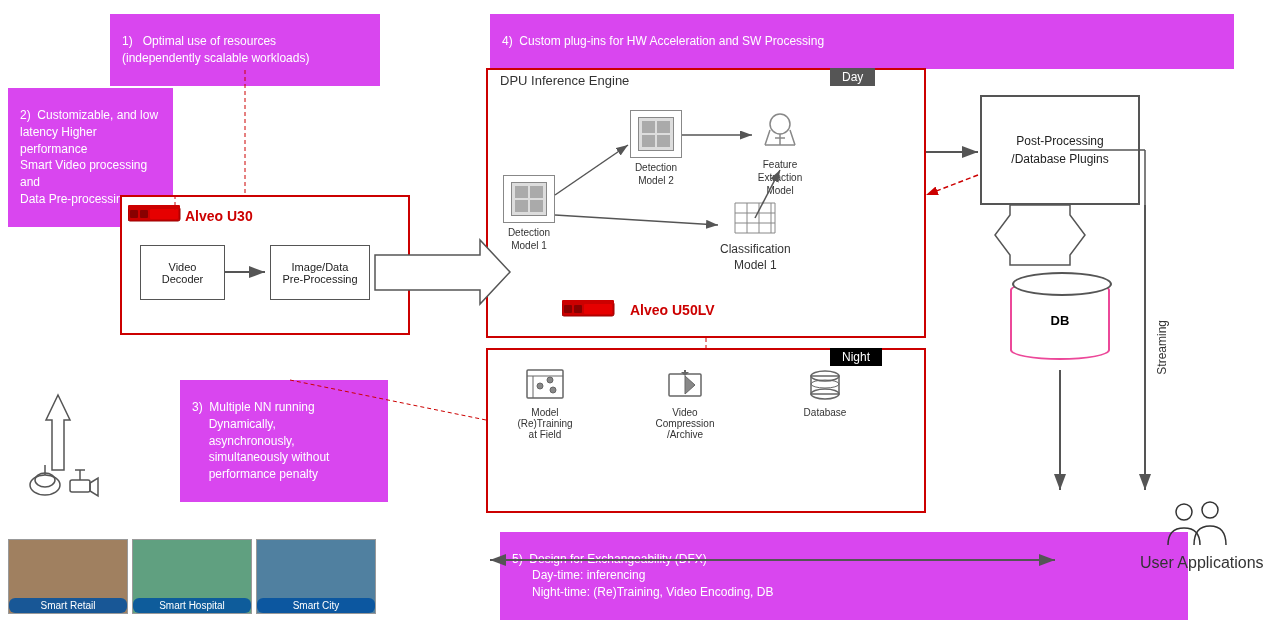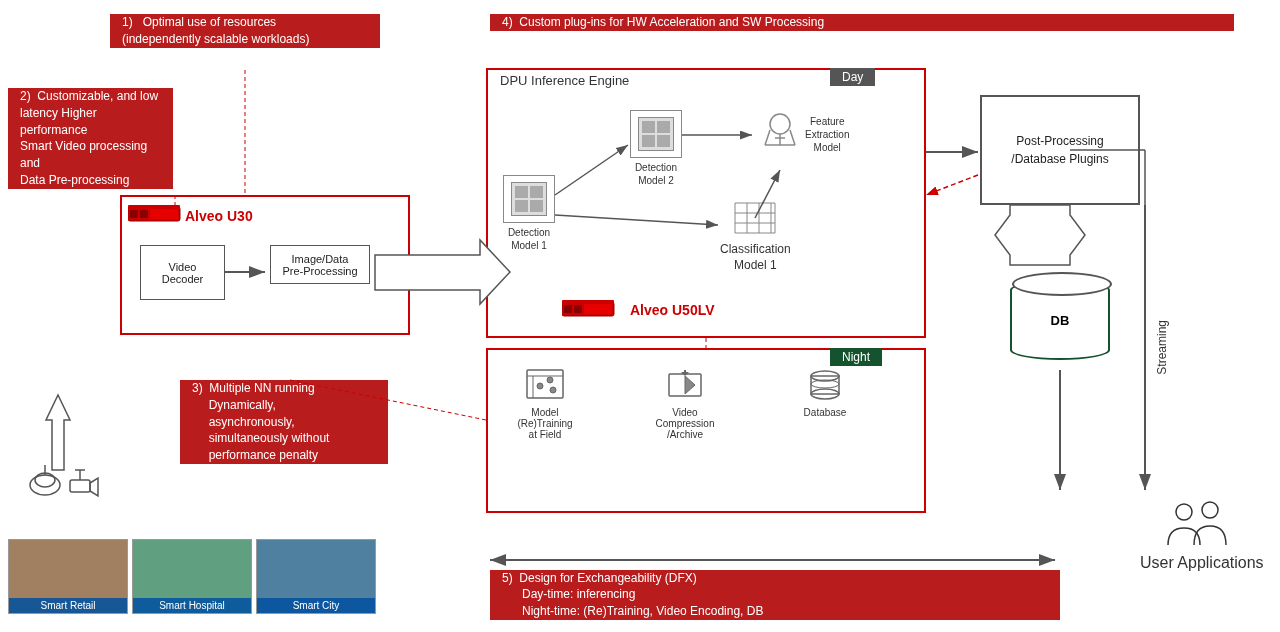--- a/index.html
+++ b/index.html
@@ -17,25 +17,25 @@
     .diagram {
       position: absolute;
       top: 0; left: 0;
       width: 1280px;
       height: 632px;
     }
 
     
     .callout {
       position: absolute;
-      background: #b91c1c;
+      background: #d946ef;
       color: #fff;
       font-size: 12px;
       font-weight: 400;
-      padding: 0 12px;
+      padding: 19px 12px;
       line-height: 1.4;
     }
 
     
     .callout-1 {
       top: 14px; left: 110px;
       width: 270px;
     }
     
     .callout-2 {
@@ -47,22 +47,22 @@
       top: 14px; left: 490px;
       width: 744px;
     }
     
     .callout-3 {
       top: 380px; left: 180px;
       width: 208px;
     }
     
     .callout-5 {
-      bottom: 12px; left: 490px;
-      width: 570px;
+      bottom: 12px; left: 500px;
+      width: 688px;
     }
 
     
     .alveo-u30-box {
       position: absolute;
       top: 195px; left: 120px;
       width: 290px;
       height: 140px;
       border: 2px solid #cc0000;
       background: #fff;
@@ -86,21 +86,21 @@
       justify-content: center;
       font-size: 11px;
       color: #222;
     }
     .block-video-decoder {
       top: 245px; left: 140px;
       width: 85px; height: 55px;
     }
     .block-image-data {
       top: 245px; left: 270px;
-      width: 100px; height: 39px;
+      width: 100px; height: 55px;
     }
 
     
     .dpu-box {
       position: absolute;
       top: 68px; left: 486px;
       width: 440px;
       height: 270px;
       border: 2px solid #cc0000;
       background: #fff;
@@ -126,21 +126,21 @@
       position: absolute;
       top: 348px; left: 486px;
       width: 440px;
       height: 165px;
       border: 2px solid #cc0000;
       background: #fff;
     }
     .night-badge {
       position: absolute;
       top: 348px; left: 830px;
-      background: #14532d;
+      background: #000000;
       color: #fff;
       padding: 2px 12px;
       font-size: 12px;
     }
 
     
     .alveo-u50-label {
       position: absolute;
       top: 302px; left: 630px;
       color: #cc0000;
@@ -168,21 +168,21 @@
     .db-container {
       position: absolute;
       top: 280px; left: 1010px;
       display: flex;
       flex-direction: column;
       align-items: center;
     }
     .db-cylinder {
       width: 100px;
       height: 80px;
-      border: 2px solid #14532d;
+      border: 2px solid #ec4899;
       background: #fff;
       border-radius: 50% / 10px;
       position: relative;
       display: flex;
       align-items: center;
       justify-content: center;
       font-size: 13px;
       font-weight: bold;
     }
     .db-cylinder::before {
@@ -243,20 +243,21 @@
       font-size: 10px;
       color: #fff;
       text-align: center;
       position: relative;
       overflow: hidden;
     }
     .thumb-label {
       background: rgba(0,80,160,0.85);
       width: 100%;
       padding: 2px 0;
+      border-radius: 6px;
     }
     .thumb-retail { background: #a08060; }
     .thumb-city { background: #5080a0; }
     .thumb-hospital { background: #60a080; }
 
     
     .night-icon-area {
       position: absolute;
       top: 368px; left: 500px;
       display: flex;
@@ -342,21 +343,21 @@
       <div style="width:36px;height:34px;border:1.5px solid #888;background:#ddd;display:grid;grid-template-columns:1fr 1fr;gap:2px;padding:3px;">
         <div style="background:#aaa;"></div>
           <div style="background:#aaa;"></div>
         <div style="background:#aaa;"></div>
           <div style="background:#aaa;"></div>
       </div>
     </div>
     <div style="font-size:10px;color:#333;text-align:center;margin-top:3px;line-height:1.3;">Detection<br>Model 2</div>
   </div>
 
-  <div style="position:absolute;top:110px;left:755px;display:flex;flex-direction:row;align-items:center;">
+  <div style="position:absolute;top:110px;left:755px;display:flex;flex-direction:column;align-items:center;">
     <svg width="50" height="48">
       <circle cx="25" cy="14" r="10" fill="none" stroke="#888" stroke-width="1.5"></circle>
       <line x1="15" y1="20" x2="10" y2="35" stroke="#888" stroke-width="1.5"></line>
       <line x1="35" y1="20" x2="40" y2="35" stroke="#888" stroke-width="1.5"></line>
       <line x1="10" y1="35" x2="40" y2="35" stroke="#888" stroke-width="1.5"></line>
       <line x1="25" y1="24" x2="25" y2="35" stroke="#888" stroke-width="1.5"></line>
       <line x1="20" y1="28" x2="30" y2="28" stroke="#888" stroke-width="1.5"></line>
     </svg>
     <div style="font-size:10px;color:#333;text-align:center;margin-top:0;line-height:1.3;">Feature<br>Extraction<br>Model</div>
   </div>

